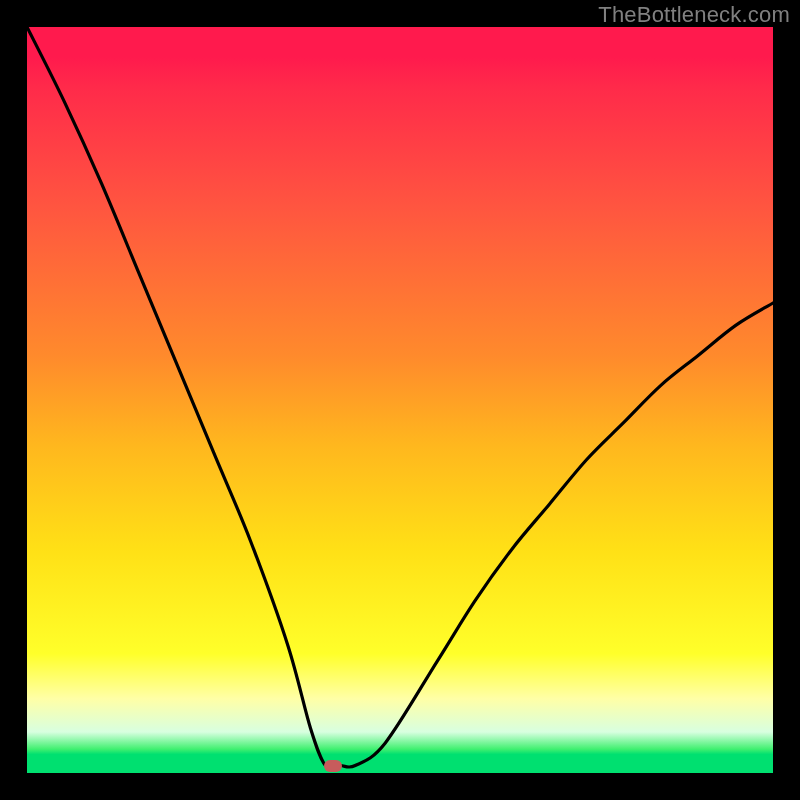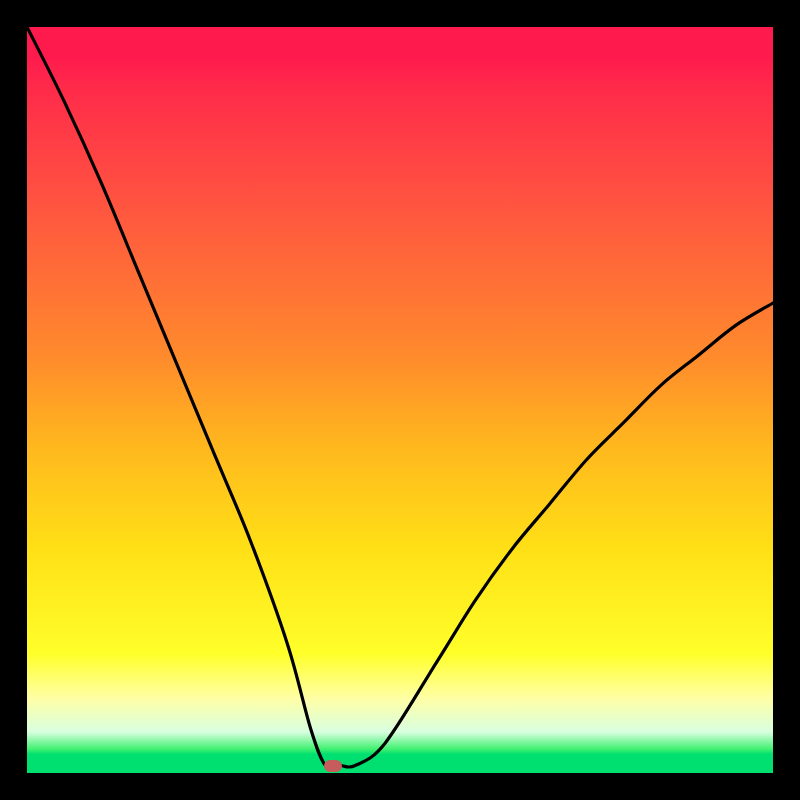--- a/index.html
+++ b/index.html
@@ -67,20 +67,21 @@
     color: #808080;
     font-size: 22px;
     font-weight: 500;
     letter-spacing: 0.2px;
   }
 </style>
 </head>
 <body>
 
 <div class="frame">
+  <div class="watermark">TheBottleneck.com</div>
 
   <div class="plot-area">
     <div class="gradient"></div>
 
     <svg class="curve" viewBox="0 0 746 746" preserveAspectRatio="none">
       <path id="curve-path" fill="none" stroke="#000000" stroke-width="3.2" stroke-linecap="round" stroke-linejoin="round" d="M 0.0 0.0 C 6.2 12.4, 24.9 48.5, 37.3 74.6 C 49.7 100.7, 62.2 128.1, 74.6 156.7 C 87.0 185.3, 99.5 216.3, 111.9 246.2 C 124.3 276.0, 136.8 305.9, 149.2 335.7 C 161.6 365.5, 174.1 395.4, 186.5 425.2 C 198.9 455.1, 211.4 482.4, 223.8 514.7 C 236.2 547.1, 251.2 588.1, 261.1 619.2 C 271.0 650.3, 277.3 681.3, 283.5 701.2 C 289.7 721.1, 293.4 732.3, 298.4 738.5 C 303.4 744.8, 308.3 738.5, 313.3 738.5 C 318.3 738.5, 320.8 742.3, 328.2 738.5 C 335.7 734.8, 344.4 733.6, 358.1 716.2 C 371.8 698.8, 395.4 657.7, 410.3 634.1 C 425.2 610.5, 435.2 593.1, 447.6 574.4 C 460.0 555.8, 472.5 538.4, 484.9 522.2 C 497.3 506.0, 509.8 492.4, 522.2 477.4 C 534.6 462.5, 547.1 446.4, 559.5 432.7 C 571.9 419.0, 584.4 407.8, 596.8 395.4 C 609.2 382.9, 621.7 369.3, 634.1 358.1 C 646.5 346.9, 659.0 338.2, 671.4 328.2 C 683.8 318.3, 696.3 307.1, 708.7 298.4 C 721.1 289.7, 739.8 279.8, 746.0 276.0"></path>
     </svg>
 
     <div id="marker" class="marker" style="left: 296.86px; top: 732.54px;"></div>
   </div>

